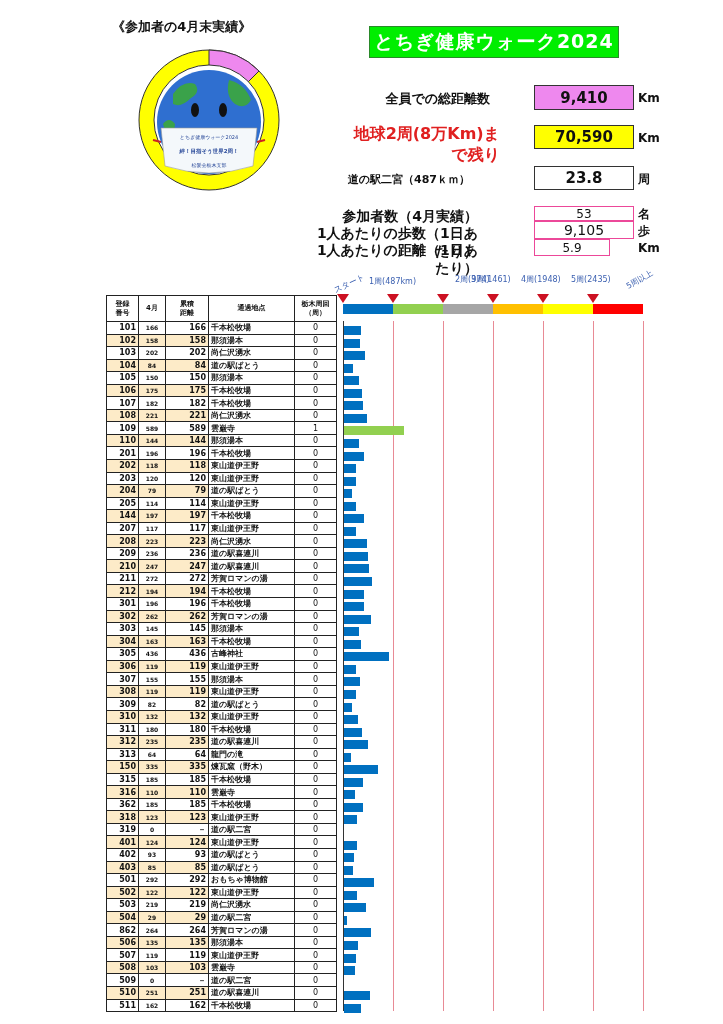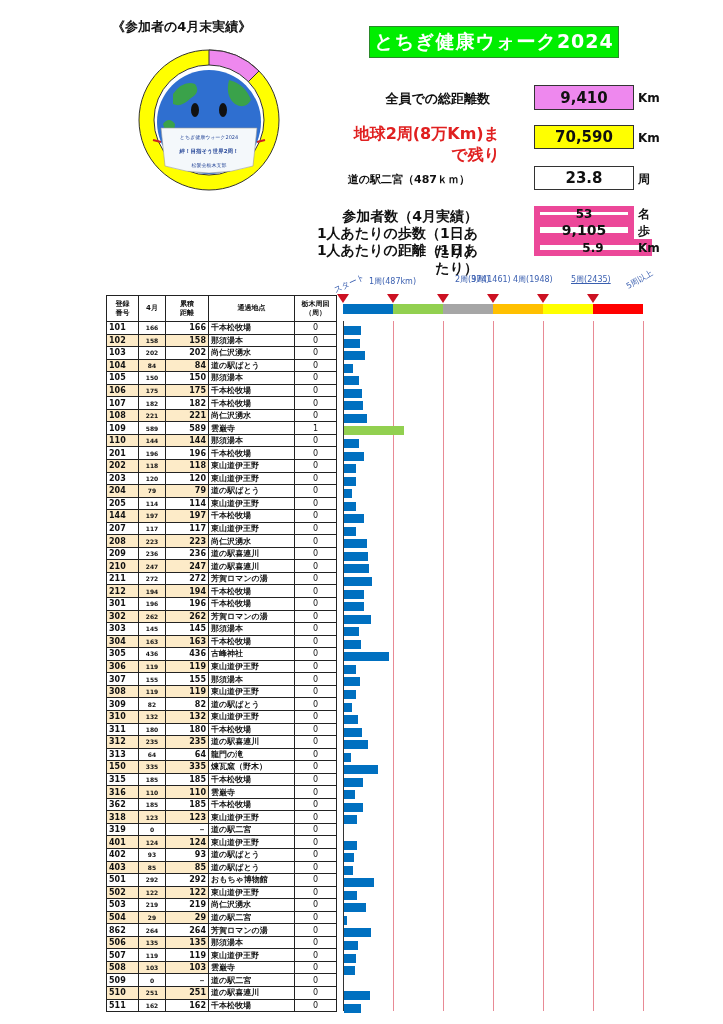--- a/index.html
+++ b/index.html
@@ -5,26 +5,26 @@
   * { box-sizing: border-box; margin: 0; padding: 0; }
   body { width: 723px; height: 1024px; background: #ffffff; font-family: "DejaVu Sans", sans-serif; position: relative; overflow: hidden; color: #111; }
   .abs { position: absolute; }
   #report-title { left: 112px; top: 18px; font-size: 13px; font-weight: bold; }
   #banner { left: 369px; top: 26px; width: 250px; height: 32px; background: #00ee00; border: 1px solid #2a8a2a; color: #fff; font-size: 19px; font-weight: bold; display: flex; align-items: center; justify-content: center; letter-spacing: 1px; }
   #logo { left: 133px; top: 44px; width: 152px; height: 152px; }
   .stat-label { font-size: 12px; font-weight: bold; text-align: right; }
   .stat-box { border: 1px solid #333; display: flex; align-items: center; justify-content: center; font-weight: bold; font-size: 15px; }
   .stat-unit { font-size: 12px; font-weight: bold; }
   .small-label { font-size: 14px; font-weight: bold; text-align: right; }
-  .small-box { border: 6px solid #ec4899; display: flex; align-items: center; justify-content: center; font-size: 12px; font-weight: bold; }
+  .small-box { border: 1px solid #ec4899; display: flex; align-items: center; justify-content: center; font-size: 12px; font-weight: normal; }
   
   #table { left: 106px; top: 295px; border-collapse: collapse; font-size: 8px; font-weight: bold; }
   #table td, #table th { border: 1px solid #222; height: 12.55px; line-height: 11px; padding: 0 2px; }
   #table th { height: 26px; font-size: 7px; line-height: 9px; text-align: center; }
-  .c-id { width: 32px; text-align: left; font-size: 8px; }
+  .c-id { width: 32px; text-align: right; font-size: 8px; }
   .c-apr { width: 27px; text-align: center; font-size: 6px; }
   .c-cum { width: 43px; text-align: right; font-size: 8px; }
   .c-place { width: 86px; text-align: left; font-size: 8px; }
   .c-laps { width: 42px; text-align: center; font-size: 8px; font-weight: normal; }
   tr.alt td.c-id, tr.alt td.c-apr, tr.alt td.c-cum { background: #fdebc8; }
   
   #chart { left: 335px; top: 268px; width: 380px; height: 750px; }
   .seg { position: absolute; top: 36px; height: 10px; }
   .marker { position: absolute; top: 26px; width: 0; height: 0; border-left: 6px solid transparent; border-right: 6px solid transparent; border-top: 9px solid #cc1122; }
   .vline { position: absolute; top: 53px; width: 1px; height: 690px; background: #e88a95; }
@@ -72,21 +72,21 @@
 
 <div class="abs small-label" style="left:330px;top:208px;width:148px;">参加者数（4月実績）</div>
 <div class="abs small-box" style="left:534px;top:206px;width:100px;height:15px;">53</div>
 <div class="abs stat-unit" style="left:638px;top:206px;">名</div>
 
 <div class="abs small-label" style="left:310px;top:225px;width:168px;">1人あたりの歩数（1日あたり）</div>
 <div class="abs small-box" style="left:534px;top:221px;width:100px;height:18px;font-size:14px;">9,105</div>
 <div class="abs stat-unit" style="left:638px;top:223px;">歩</div>
 
 <div class="abs small-label" style="left:310px;top:242px;width:168px;">1人あたりの距離（1日あたり）</div>
-<div class="abs small-box" style="left:534px;top:239px;width:118px;height:17px;">5.9</div>
+<div class="abs small-box" style="left:534px;top:239px;width:76px;height:17px;">5.9</div>
 <div class="abs stat-unit" style="left:638px;top:241px;">Km</div>
 
 <table class="abs" id="table">
   <thead>
     <tr>
       <th class="c-id" style="white-space:pre-line">登録
 番号</th>
       <th class="c-apr" style="font-size:7px">4月</th>
       <th class="c-cum" style="white-space:pre-line;text-align:center">累積
 距離</th>
@@ -501,22 +501,22 @@
       <div class="vline" style="left: 58px;"></div>
       <div class="vline" style="left: 108px;"></div>
       <div class="vline" style="left: 158px;"></div>
       <div class="vline" style="left: 208px;"></div>
       <div class="vline" style="left: 258px;"></div>
       <div class="vline" style="left: 308px;"></div>
       <div class="axis-label" style="left: -2px; top: 10px; transform: rotate(-25deg);">スタート</div>
       <div class="axis-label" style="left: 34px; top: 8px;">1周(487km)</div>
       <div class="axis-label" style="left: 88px; top: 6px; margin-left: 32px;">2周(974)</div>
       <div class="axis-label" style="left: 136px; top: 6px;">3周(1461)</div>
-      <div class="axis-label" style="left: 178px; top: 6px;">4周(1948)</div>
-      <div class="axis-label" style="left: 236px; top: 6px; text-decoration: underline;">5周(2435)</div>
+      <div class="axis-label" style="left: 186px; top: 6px;">4周(1948)</div>
+      <div class="axis-label" style="left: 236px; top: 6px;">5周(2435)</div>
       <div class="axis-label" style="left: 290px; top: 6px; transform: rotate(-30deg);">5周以上</div>
     </div>
   <div class="baseline"></div>
   <div id="bars">
       <div class="bar" style="background: rgb(0, 112, 192); left: 9px; top: 58px; width: 17.0431px;"></div>
       <div class="bar" style="background: rgb(0, 112, 192); left: 9px; top: 70.55px; width: 16.2218px;"></div>
       <div class="bar" style="background: rgb(0, 112, 192); left: 9px; top: 83.1px; width: 20.7392px;"></div>
       <div class="bar" style="background: rgb(0, 112, 192); left: 9px; top: 95.65px; width: 8.62423px;"></div>
       <div class="bar" style="background: rgb(0, 112, 192); left: 9px; top: 108.2px; width: 15.4004px;"></div>
       <div class="bar" style="background: rgb(0, 112, 192); left: 9px; top: 120.75px; width: 17.9671px;"></div>

